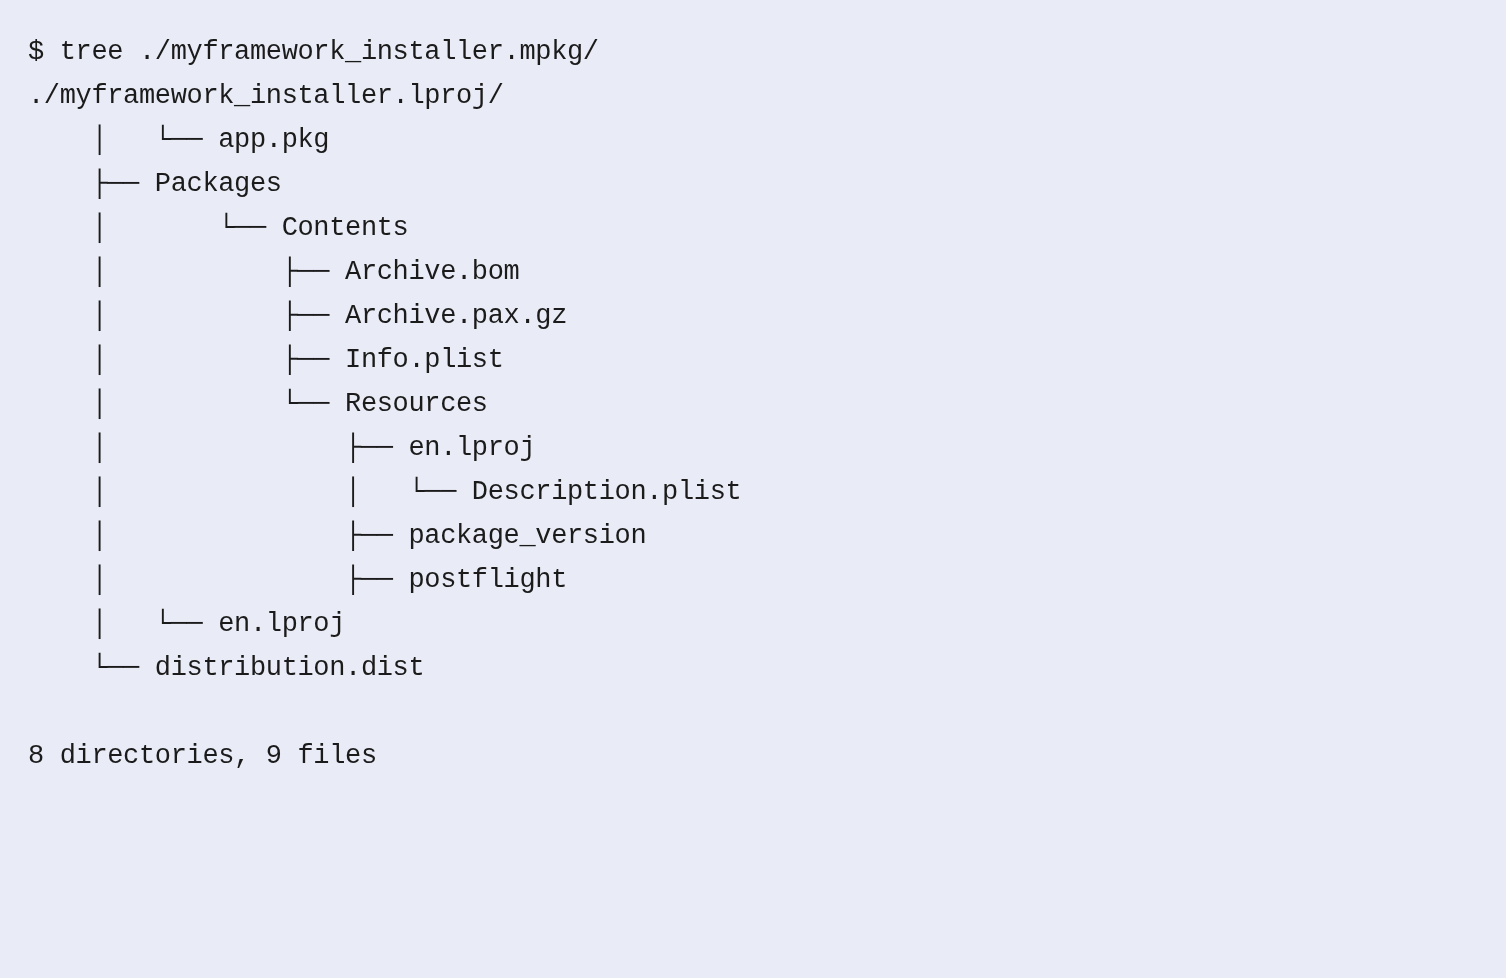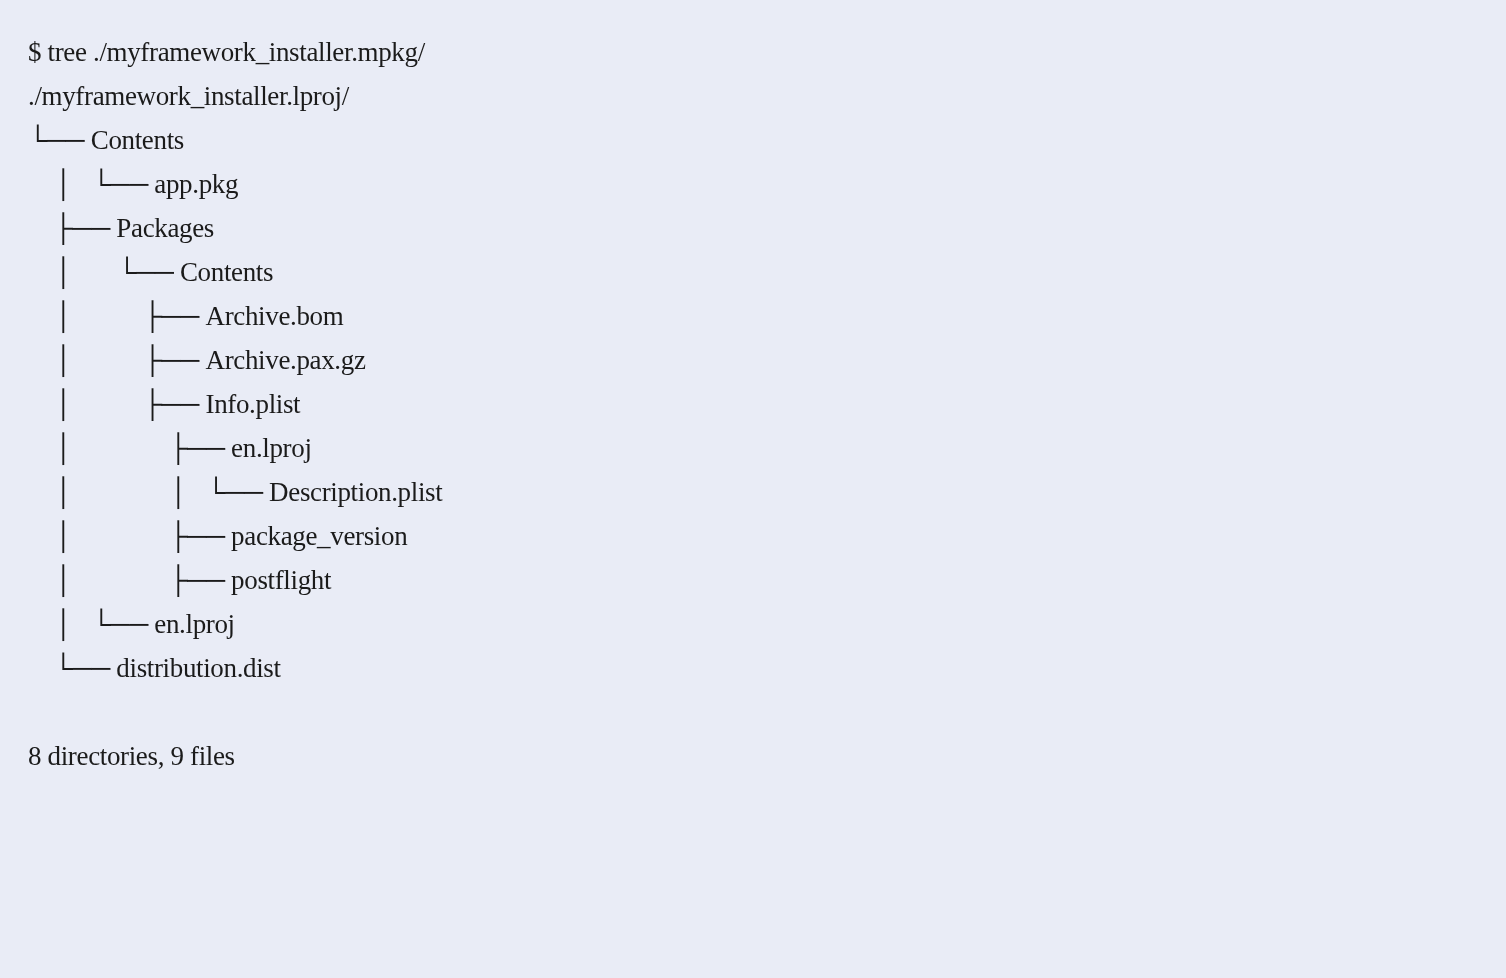--- a/index.html
+++ b/index.html
@@ -11,46 +11,46 @@
     width: 1506px;
     height: 978px;
     overflow: hidden;
     font-family: "DejaVu Sans Mono", "Liberation Mono", monospace;
   }
   #terminal-output {
     padding: 30px 0 0 28px;
     box-sizing: border-box;
   }
   .term-line {
-    font-family: Liberation Serif, serif;
+    font-family: Liberation Mono, monospace;
     font-size: 27px;
     line-height: 44px;
     height: 44px;
     color: #1b1b1b;
     white-space: pre;
     letter-spacing: -0.35px;
     font-weight: 400;
   }
   .term-line.blank {
     color: transparent;
   }
 </style>
 </head>
 <body>
 
 <div id="terminal-output">
     <div class="term-line">$ tree ./myframework_installer.mpkg/</div>
     <div class="term-line">./myframework_installer.lproj/</div>
-    <div class="term-line">└──&nbsp;Contents</div>
     <div class="term-line">    │   └──&nbsp;app.pkg</div>
     <div class="term-line">    ├──&nbsp;Packages</div>
     <div class="term-line">    │       └──&nbsp;Contents</div>
     <div class="term-line">    │           ├──&nbsp;Archive.bom</div>
     <div class="term-line">    │           ├──&nbsp;Archive.pax.gz</div>
     <div class="term-line">    │           ├──&nbsp;Info.plist</div>
+    <div class="term-line">    │           └──&nbsp;Resources</div>
     <div class="term-line">    │               ├──&nbsp;en.lproj</div>
     <div class="term-line">    │               │   └──&nbsp;Description.plist</div>
     <div class="term-line">    │               ├──&nbsp;package_version</div>
     <div class="term-line">    │               ├──&nbsp;postflight</div>
     <div class="term-line">    │   └──&nbsp;en.lproj</div>
     <div class="term-line">    └──&nbsp;distribution.dist</div>
     <div class="term-line blank"></div>
     <div class="term-line">8 directories, 9 files</div>
   </div>
 

